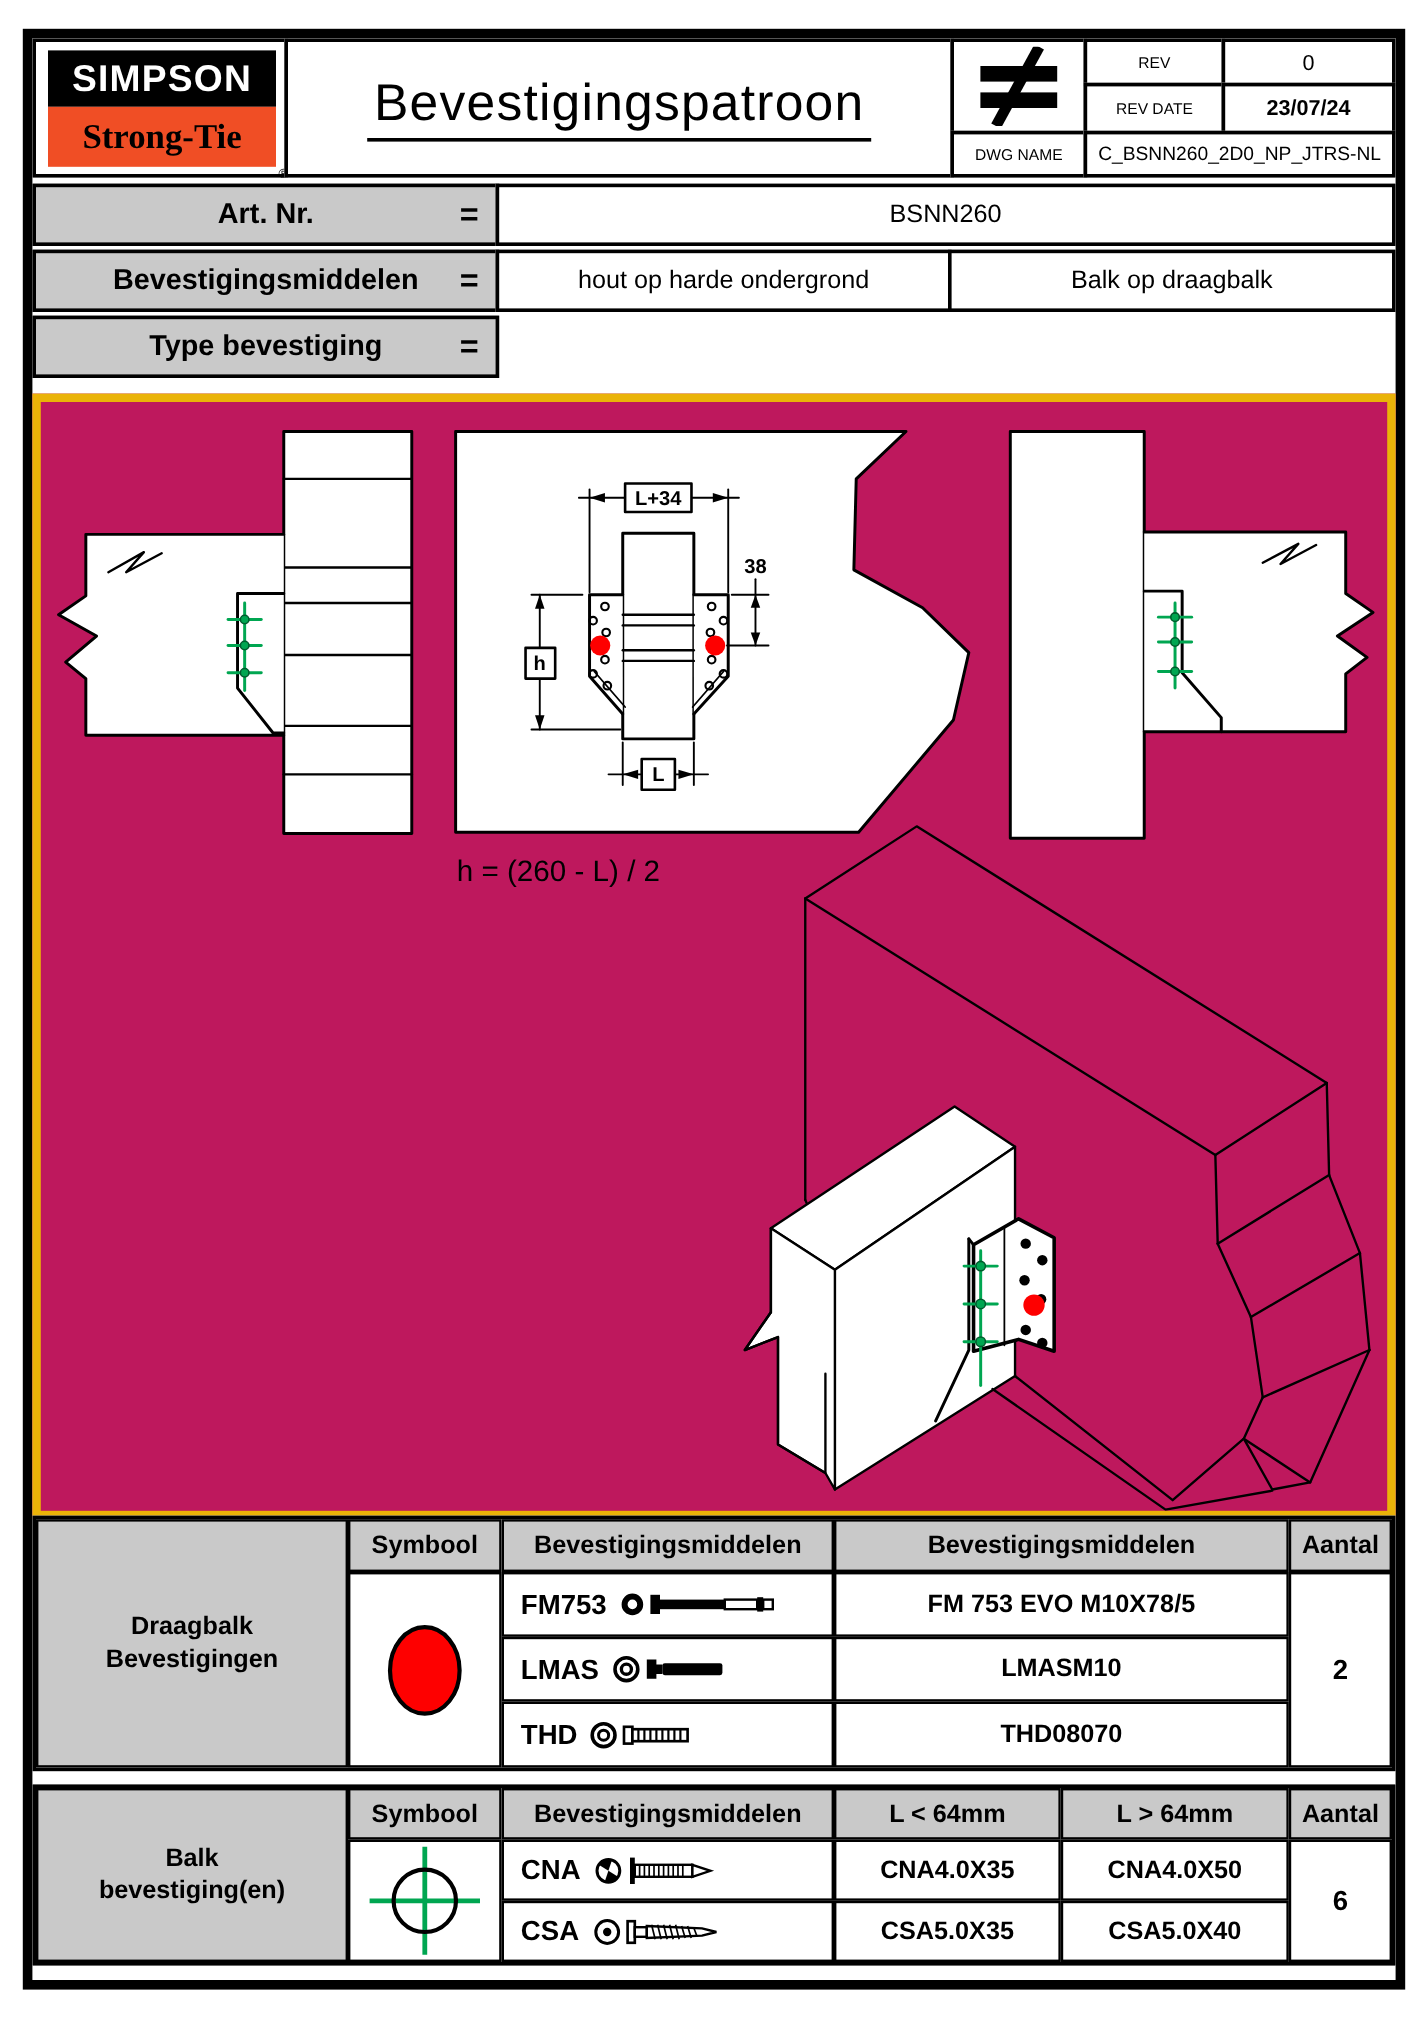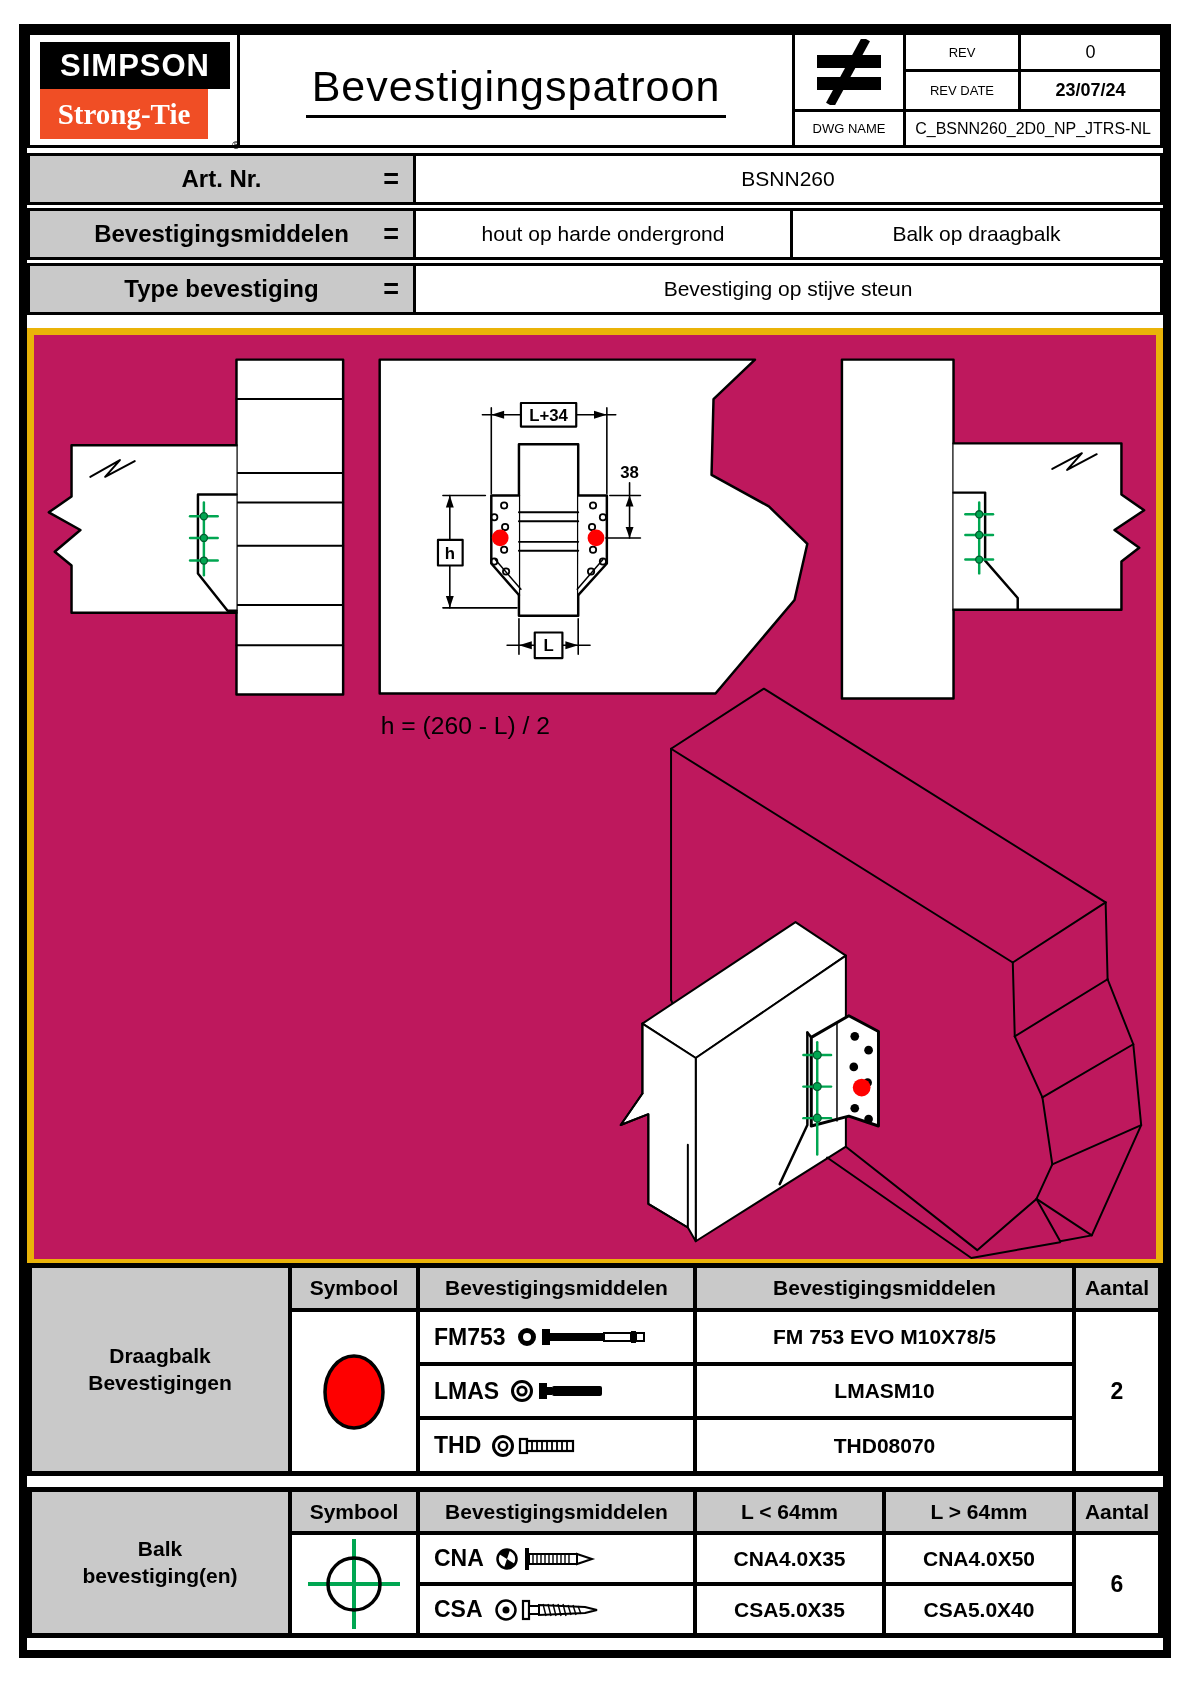--- a/index.html
+++ b/index.html
@@ -4,21 +4,21 @@
 <style>
   html,body{margin:0;padding:0;background:#fff;}
   body{font-family:"Liberation Sans",sans-serif;color:#000;}
   .page{position:relative;width:1190px;height:1682px;background:#fff;overflow:hidden;}
   .frame{position:absolute;left:19px;top:24px;width:1152px;height:1634px;border:8px solid #000;box-sizing:border-box;}
   .cell{position:absolute;border:3px solid #000;box-sizing:border-box;display:flex;align-items:center;justify-content:center;background:#fff;}
   .graybg{background:#c9c9c9;}
   
   .logo-black{position:absolute;left:10px;top:7px;width:190px;height:47px;background:#000;color:#fff;
     display:flex;align-items:center;justify-content:center;font-size:31px;font-weight:bold;letter-spacing:1px;}
-  .logo-orange{position:absolute;left:10px;top:54px;width:168px;height:50px;background:#f04e25;color:#ffffff;
+  .logo-orange{position:absolute;left:10px;top:54px;width:190px;height:50px;background:#f04e25;color:#000000;
     display:flex;align-items:center;justify-content:center;font-size:29px;font-weight:bold;font-family:"Liberation Serif",serif;}
   .logo-reg{position:absolute;left:202px;top:104px;font-size:11px;}
   .title-text{font-size:43px;letter-spacing:1px;border-bottom:3px solid #000;padding:0 6px 4px 6px;}
   .small-lbl{font-size:13px;}
   .small-val{font-size:18px;}
   .dwg-val{font-size:16px;}
   
   .info-label{font-weight:bold;font-size:24px;}
   .info-eq{position:absolute;right:14px;top:50%;transform:translateY(-50%);font-weight:bold;font-size:27px;}
   .info-val{font-size:21px;}
@@ -100,23 +100,20 @@
     <span class="info-val">hout op harde ondergrond</span>
   </div>
   <div class="cell" style="left:790px;top:208px;width:373px;height:52px;">
     <span class="info-val">Balk op draagbalk</span>
   </div>
 
   <div class="cell graybg" style="left:27px;top:263px;width:389px;height:52px;">
     <span class="info-label">Type bevestiging</span>
     <span class="info-eq">=</span>
   </div>
-  <div class="cell" style="left:413px;top:263px;width:750px;height:52px;">
-    <span class="info-val">Bevestiging op stijve steun</span>
-  </div>
 
   <div class="draw-area">
     <svg viewBox="27 328 1136 938" preserveAspectRatio="none">
       <g fill="none" stroke="#000" stroke-width="2" stroke-linejoin="round" stroke-linecap="round">
 
         <g>
           <rect x="232" y="353" width="108" height="340" fill="#fff" stroke-width="2.5"></rect>
           <line x1="232" y1="393" x2="340" y2="393"></line>
           <line x1="232" y1="468" x2="340" y2="468"></line>
           <line x1="232" y1="498" x2="340" y2="498"></line>

